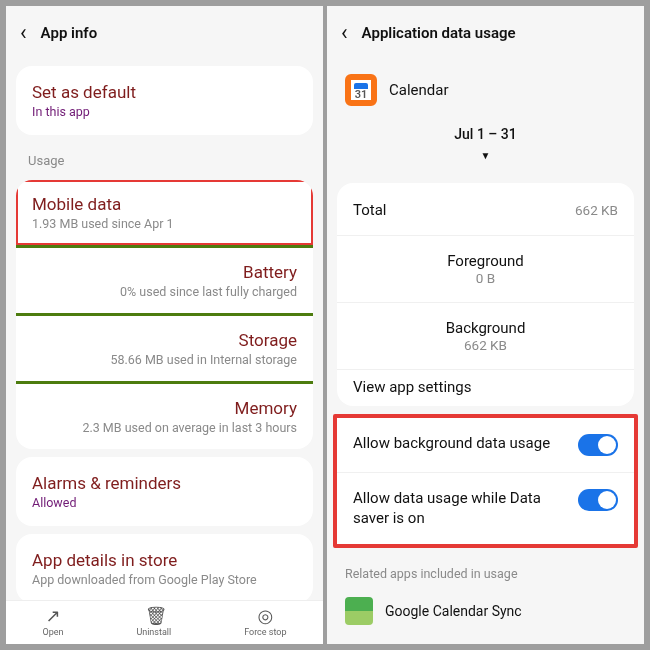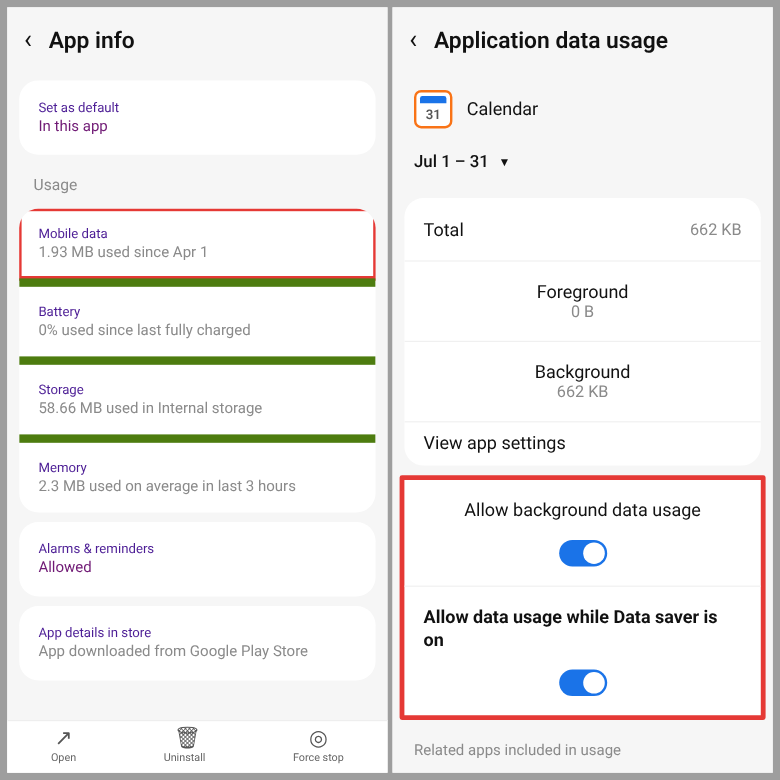--- a/index.html
+++ b/index.html
@@ -31,37 +31,37 @@
     align-items: center;
     padding: 16px 14px 14px;
     gap: 14px;
   }
   .back {
     font-size: 22px;
     line-height: 1;
     color: #111;
   }
   .title {
-    font-size: 19px;
+    font-size: 15px;
     font-weight: 600;
     color: #111;
   }
   .card {
     background: #fff;
     border-radius: 16px;
     margin: 8px 10px;
     padding: 2px 0;
     overflow: hidden;
   }
   .row {
     padding: 14px 16px;
     position: relative;
   }
-  .row + .row { border-top: 7px solid #4d7c0f; }
-  .row-title { font-size: 11px; color: #4c1d95; }
+  .row + .row { border-top: 3px solid #4d7c0f; text-align: right; }
+  .row-title { font-size: 17px; color: #7f1d1d; }
   .row-sub { font-size: 12.5px; color: #8a8a8a; margin-top: 2px; }
   .row-sub.link { color: #701a75; }
   .section-label {
     font-size: 13px; color: #8a8a8a;
     padding: 10px 22px 4px;
   }
   .hl-red { outline: 4px solid #e53935; outline-offset: -2px; }
 
   .bottombar {
     position: absolute; left: 0; right: 0; bottom: 0;
@@ -84,53 +84,53 @@
   .bitem svg, .bitem .glyph { width: 18px; height: 18px; }
   .glyph { font-size: 18px; line-height: 18px; text-align: center; color:#555;}
 
   
   .app-row {
     display: flex; gap: 12px; align-items: center;
     padding: 16px 18px 10px;
   }
   .app-icon {
     width: 32px; height: 32px;
-    background: #fff; border: 2px solid #f97316; border-radius: 6px;
+    background: #fff; border: 6px solid #f97316; border-radius: 6px;
     display: flex; align-items: center; justify-content: center;
     font-size: 11px; font-weight: 600; color: #1a73e8;
     position: relative;
   }
   .app-icon::before {
     content: ""; position: absolute; top: 3px; left: 3px; right: 3px; height: 6px;
     background: #1a73e8; border-radius: 2px 2px 0 0;
   }
   .app-icon span { position: relative; top: 4px; color: #555; }
   .app-name { font-size: 15px; color: #111; text-align: right; }
   .app-ver  { font-size: 12px; color: #8a8a8a; margin-top: 2px; }
 
   .period {
     display: flex; align-items: center; gap: 8px;
     padding: 10px 18px 14px;
-    font-size: 14px; font-weight: 500; color: #111;
+    font-size: 14px; font-weight: 500; color: #111; flex-direction: column;
   }
   .tri { font-size: 10px; }
 
   .kvrow {
     display: flex; justify-content: space-between; align-items: center;
     padding: 16px 16px;
   }
   .kvrow + .kvrow { border-top: 1px solid #f0f0f0; flex-direction: column; }
   .k { font-size: 15px; color: #111; }
   .v { font-size: 13.5px; color: #8a8a8a; }
 
   .linkrow { padding: 8px 16px; font-size: 15px; color: #111; }
 
   .togrow {
-    display: flex; justify-content: space-between; align-items: center;
-    padding: 16px 16px; gap: 14px; flex-direction: column;
+    display: flex; justify-content: space-between; 
+    padding: 16px 16px; gap: 14px;
   }
   .toglabel { font-size: 15px; color: #111; line-height: 1.3; flex: 1; }
   .toggle {
     width: 40px; height: 22px; border-radius: 11px;
     background: #1a73e8; position: relative;
     flex: 0 0 auto;
   }
   .toggle::after {
     content: ""; position: absolute; right: 2px; top: 2px;
     width: 18px; height: 18px; border-radius: 50%; background: #fff;
@@ -262,21 +262,21 @@
         <div class="v">662 KB</div>
       </div>
       <div class="linkrow" style="border-top:1px solid #f0f0f0;">View app settings</div>
     </div>
 
     <div class="hl-wrap">
       <div class="togrow">
         <div class="toglabel">Allow background data usage</div>
         <div class="toggle"></div>
       </div>
-      <div class="togrow" style="border-top:1px solid #f0f0f0;font-weight:bold;">
+      <div class="togrow" style="border-top:1px solid #f0f0f0;">
         <div class="toglabel">Allow data usage while Data saver is on</div>
         <div class="toggle"></div>
       </div>
     </div>
 
     <div class="related-label">Related apps included in usage</div>
     <div class="related-row">
       <div class="sync-icon"></div>
       <div class="related-name">Google Calendar Sync</div>
     </div>

